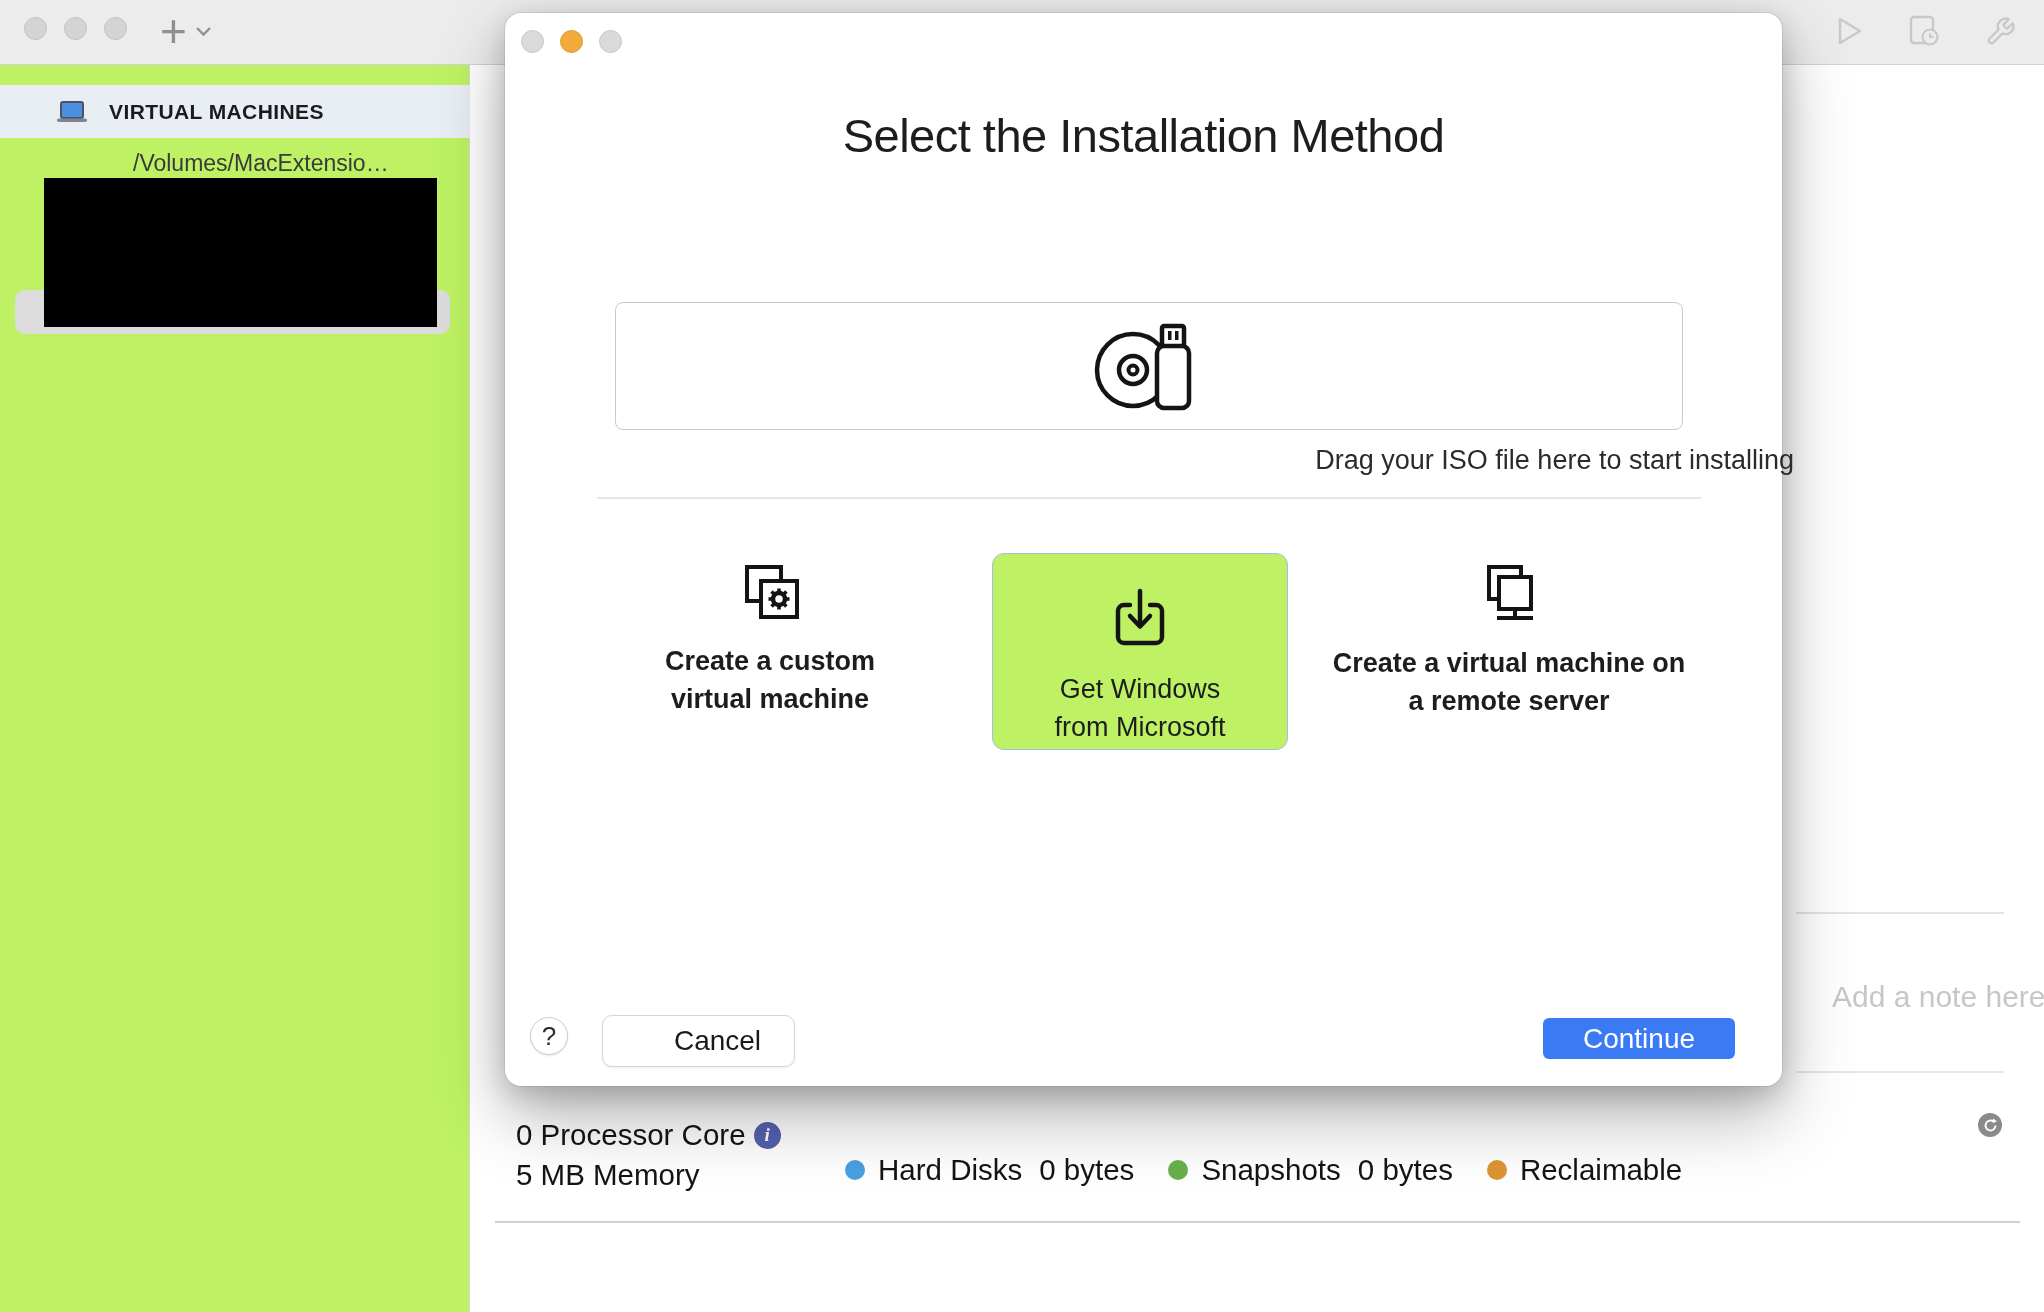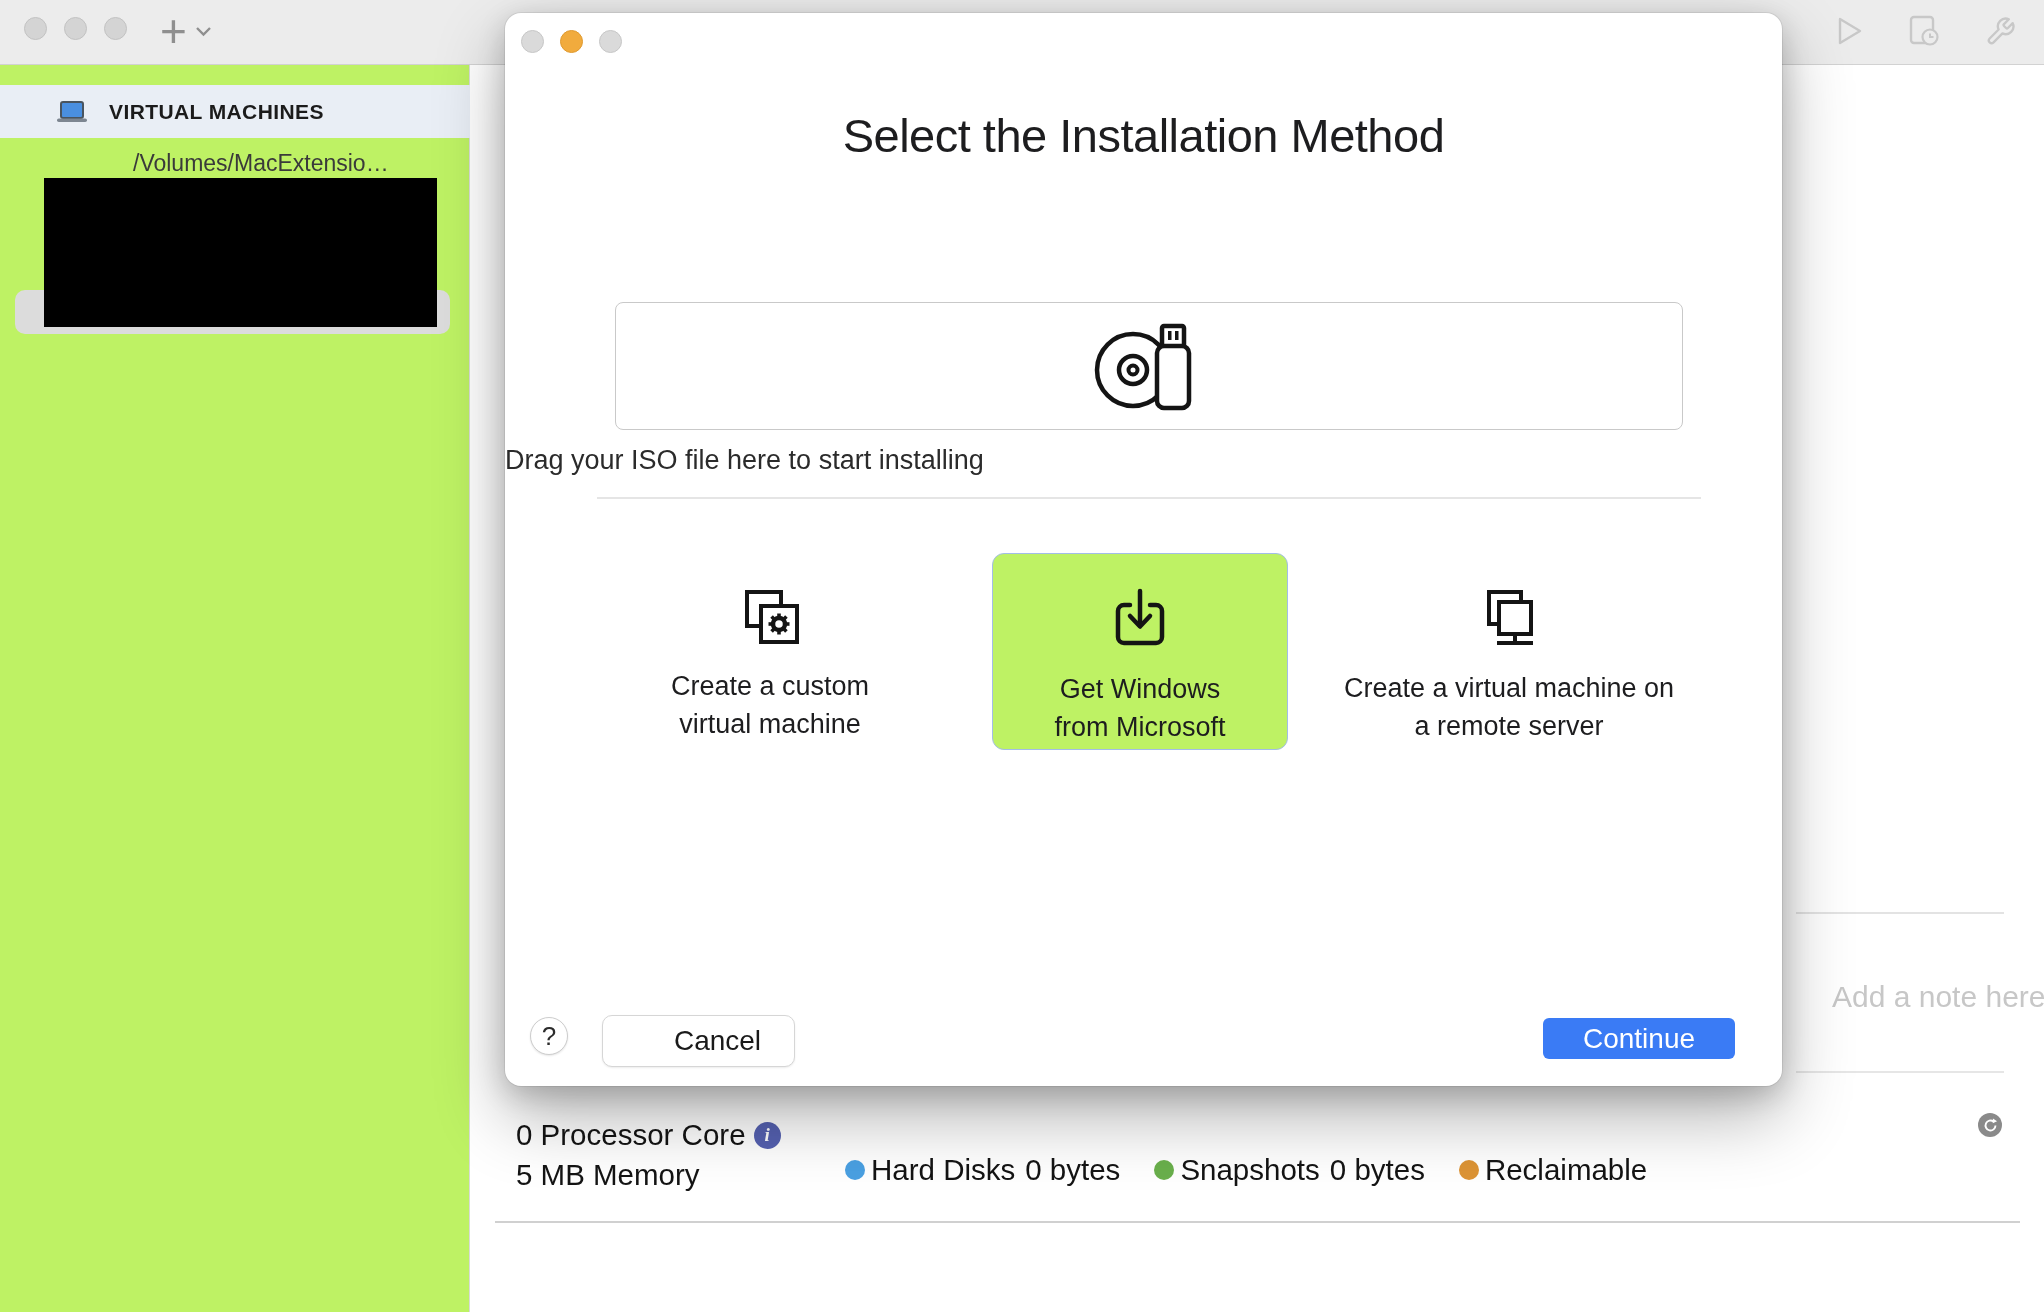--- a/index.html
+++ b/index.html
@@ -21,21 +21,21 @@
   .sb-header-label{font-size:21px;font-weight:700;color:#1b1b1b;letter-spacing:.4px;}
   .vm-path{position:absolute;left:133px;top:85px;font-size:23px;color:#3a3a3a;white-space:nowrap;}
   .vm-selection{position:absolute;left:15px;top:225px;width:435px;height:44px;background:#dcdcdc;border-radius:10px;z-index:1;}
   .vm-thumb{position:absolute;left:44px;top:113px;width:393px;height:149px;background:#000;z-index:2;}
 
   
   .proc-row{position:absolute;left:516px;top:1118px;display:flex;align-items:center;gap:8px;font-size:29.5px;color:#141414;z-index:3;}
   .info-badge{width:27px;height:27px;border-radius:50%;background:#5561b1;color:#fff;display:flex;align-items:center;justify-content:center;font-family:"Liberation Serif",serif;font-style:italic;font-weight:700;font-size:19px;border:none;cursor:pointer;padding:0;}
   .mem-row{position:absolute;left:516px;top:1158px;font-size:29.5px;color:#141414;z-index:3;}
   .legend{position:absolute;left:845px;top:1153px;display:flex;align-items:center;gap:34px;font-size:29.5px;color:#141414;z-index:3;}
-  .legend-item{display:flex;align-items:center;gap:6px;}
+  .legend-item{display:flex;align-items:center;gap:13px;}
   .dot{width:20px;height:20px;border-radius:50%;}
   .dot-blue{background:#4aa0e2;}
   .dot-green{background:#6ab04c;}
   .dot-orange{background:#dd9435;}
   .legend-value{margin-left:4px;}
   .status-divider{position:absolute;left:495px;top:1221px;width:1525px;height:2px;background:#d0d0d0;z-index:3;}
 
   
   .note-div-top{position:absolute;left:1796px;top:912px;width:208px;height:2px;background:#e3e3e3;}
   .note-placeholder{position:absolute;left:1832px;top:980px;font-size:30px;color:#c7c7c7;white-space:nowrap;cursor:text;}
@@ -45,25 +45,25 @@
   
   .dialog{position:absolute;left:505px;top:13px;width:1277px;height:1073px;background:#fff;border-radius:16px;z-index:10;
           box-shadow:0 30px 70px rgba(0,0,0,.30),0 8px 28px rgba(0,0,0,.18),0 0 0 1px rgba(0,0,0,.07);}
   .dlg-lights{position:absolute;left:16px;top:17px;display:flex;gap:16px;}
   .dlg-light{width:23px;height:23px;border-radius:50%;box-sizing:border-box;}
   .dlg-gray{background:#dadada;border:1px solid #c7c7c7;}
   .dlg-orange{background:#f1ab3d;border:1px solid #e09a2f;}
   .dlg-title{position:absolute;left:0;top:95px;width:100%;text-align:center;font-size:47px;font-weight:500;color:#1d1d1f;letter-spacing:-.5px;}
   .install-box{position:absolute;left:110px;top:289px;width:1068px;height:128px;border:1.5px solid #c9c9c9;border-radius:8px;box-sizing:border-box;display:flex;align-items:center;justify-content:center;gap:40px;background:#fff;cursor:pointer;}
   .install-label{font-size:33px;color:#5f5f5f;}
-  .drag-hint{position:absolute;left:0;top:432px;width:100%;text-align:left;font-size:27px;color:#2b2b2b;}
+  .drag-hint{position:absolute;left:0;top:432px;width:100%;text-align:right;font-size:27px;color:#2b2b2b;padding-left:12px;}
   .dlg-divider{position:absolute;left:92px;top:484px;width:1104px;height:1.5px;background:#e5e5e5;}
 
   .card{position:absolute;display:flex;flex-direction:column;align-items:center;cursor:pointer;box-sizing:border-box;}
-  .card-plain{top:545px;height:200px;}
+  .card-plain{top:520px;height:200px;font-weight:bold;}
   .card-custom{left:95px;width:340px;}
   .card-remote{left:794px;width:420px;}
   .card-selected{left:487px;top:540px;width:296px;height:197px;background:#bef264;border:1.5px solid #a3bde7;border-radius:12px;}
   .card-icon{margin-top:30px;}
   .card-selected .card-icon{margin-top:33px;}
   .card-label{margin-top:21px;font-size:27px;line-height:1.42;color:#1d1d1f;text-align:center;white-space:pre-line;}
 
   .help-btn{position:absolute;left:25px;top:1004px;width:38px;height:38px;border-radius:50%;background:#fff;border:1.5px solid #cdcdcd;box-shadow:0 1px 2px rgba(0,0,0,.10);font-size:26px;font-weight:500;color:#2c2c2c;display:flex;align-items:center;justify-content:center;cursor:pointer;font-family:"Liberation Sans",sans-serif;padding:0;}
   .cancel-btn{position:absolute;left:97px;top:1002px;width:193px;height:52px;border-radius:10px;background:#fff;border:1.5px solid #d6d6d6;box-shadow:0 1px 2px rgba(0,0,0,.08);font-size:28px;color:#1a1a1a;cursor:pointer;font-family:"Liberation Sans",sans-serif;padding-left:44px;}
   .continue-btn{position:absolute;left:1038px;top:1005px;width:192px;height:41px;border-radius:6px;background:#3a7bf5;border:none;font-size:28px;font-weight:500;color:#fff;cursor:pointer;font-family:"Liberation Sans",sans-serif;}

